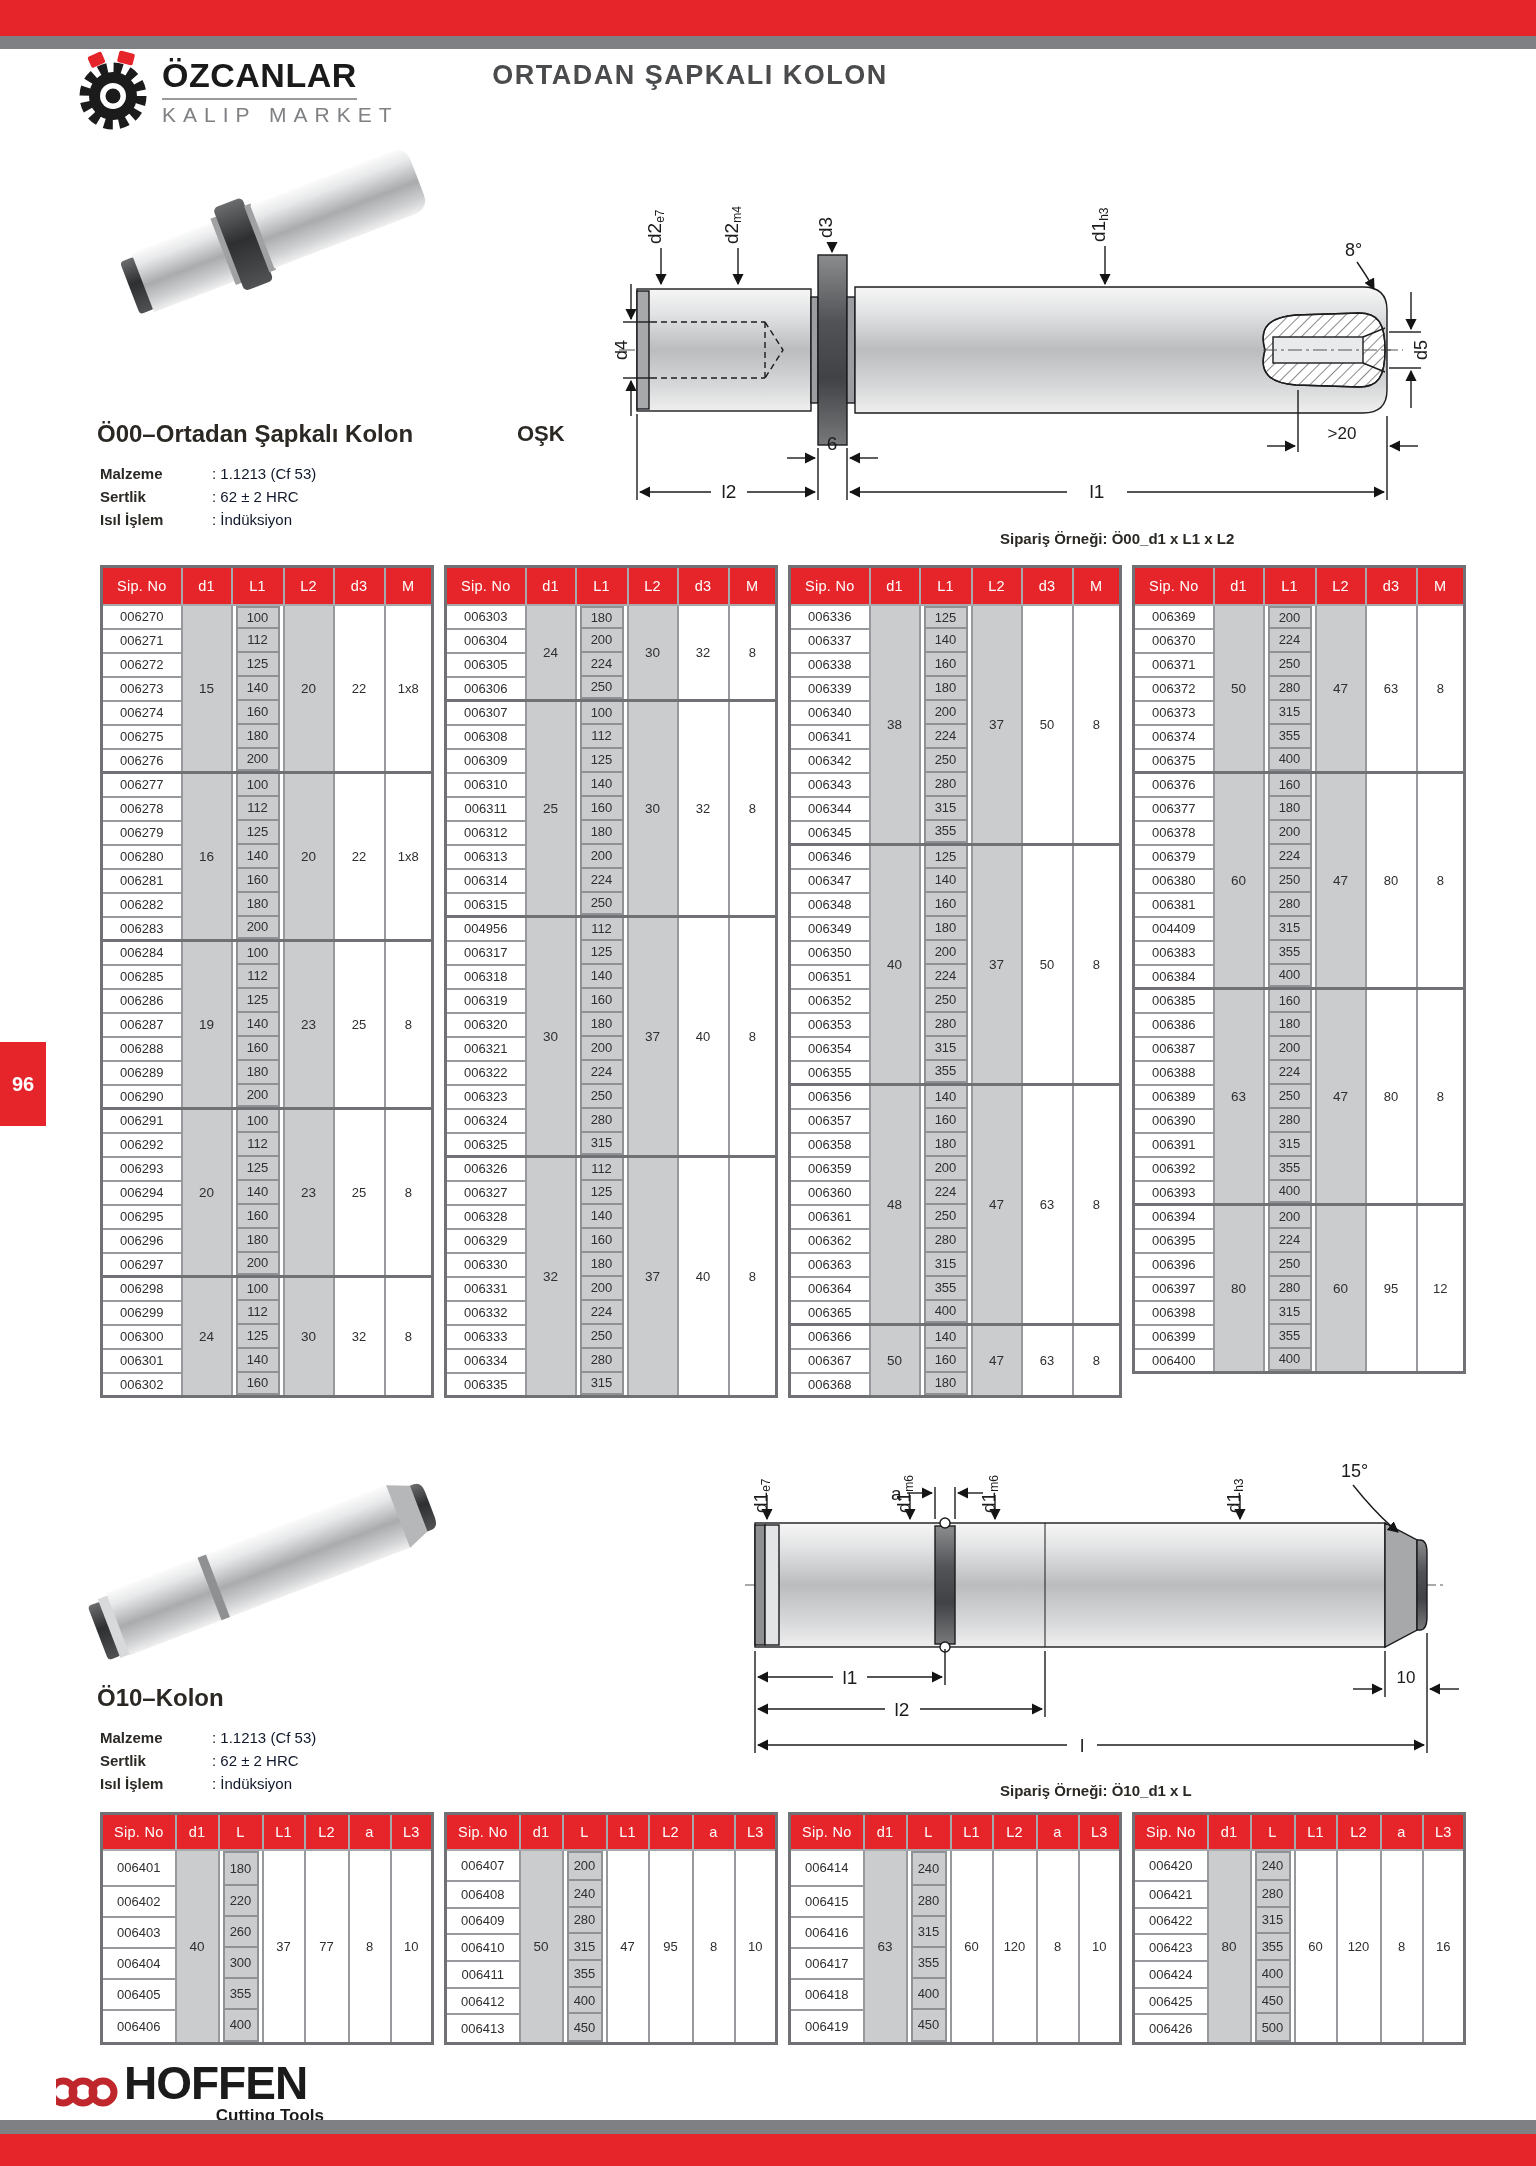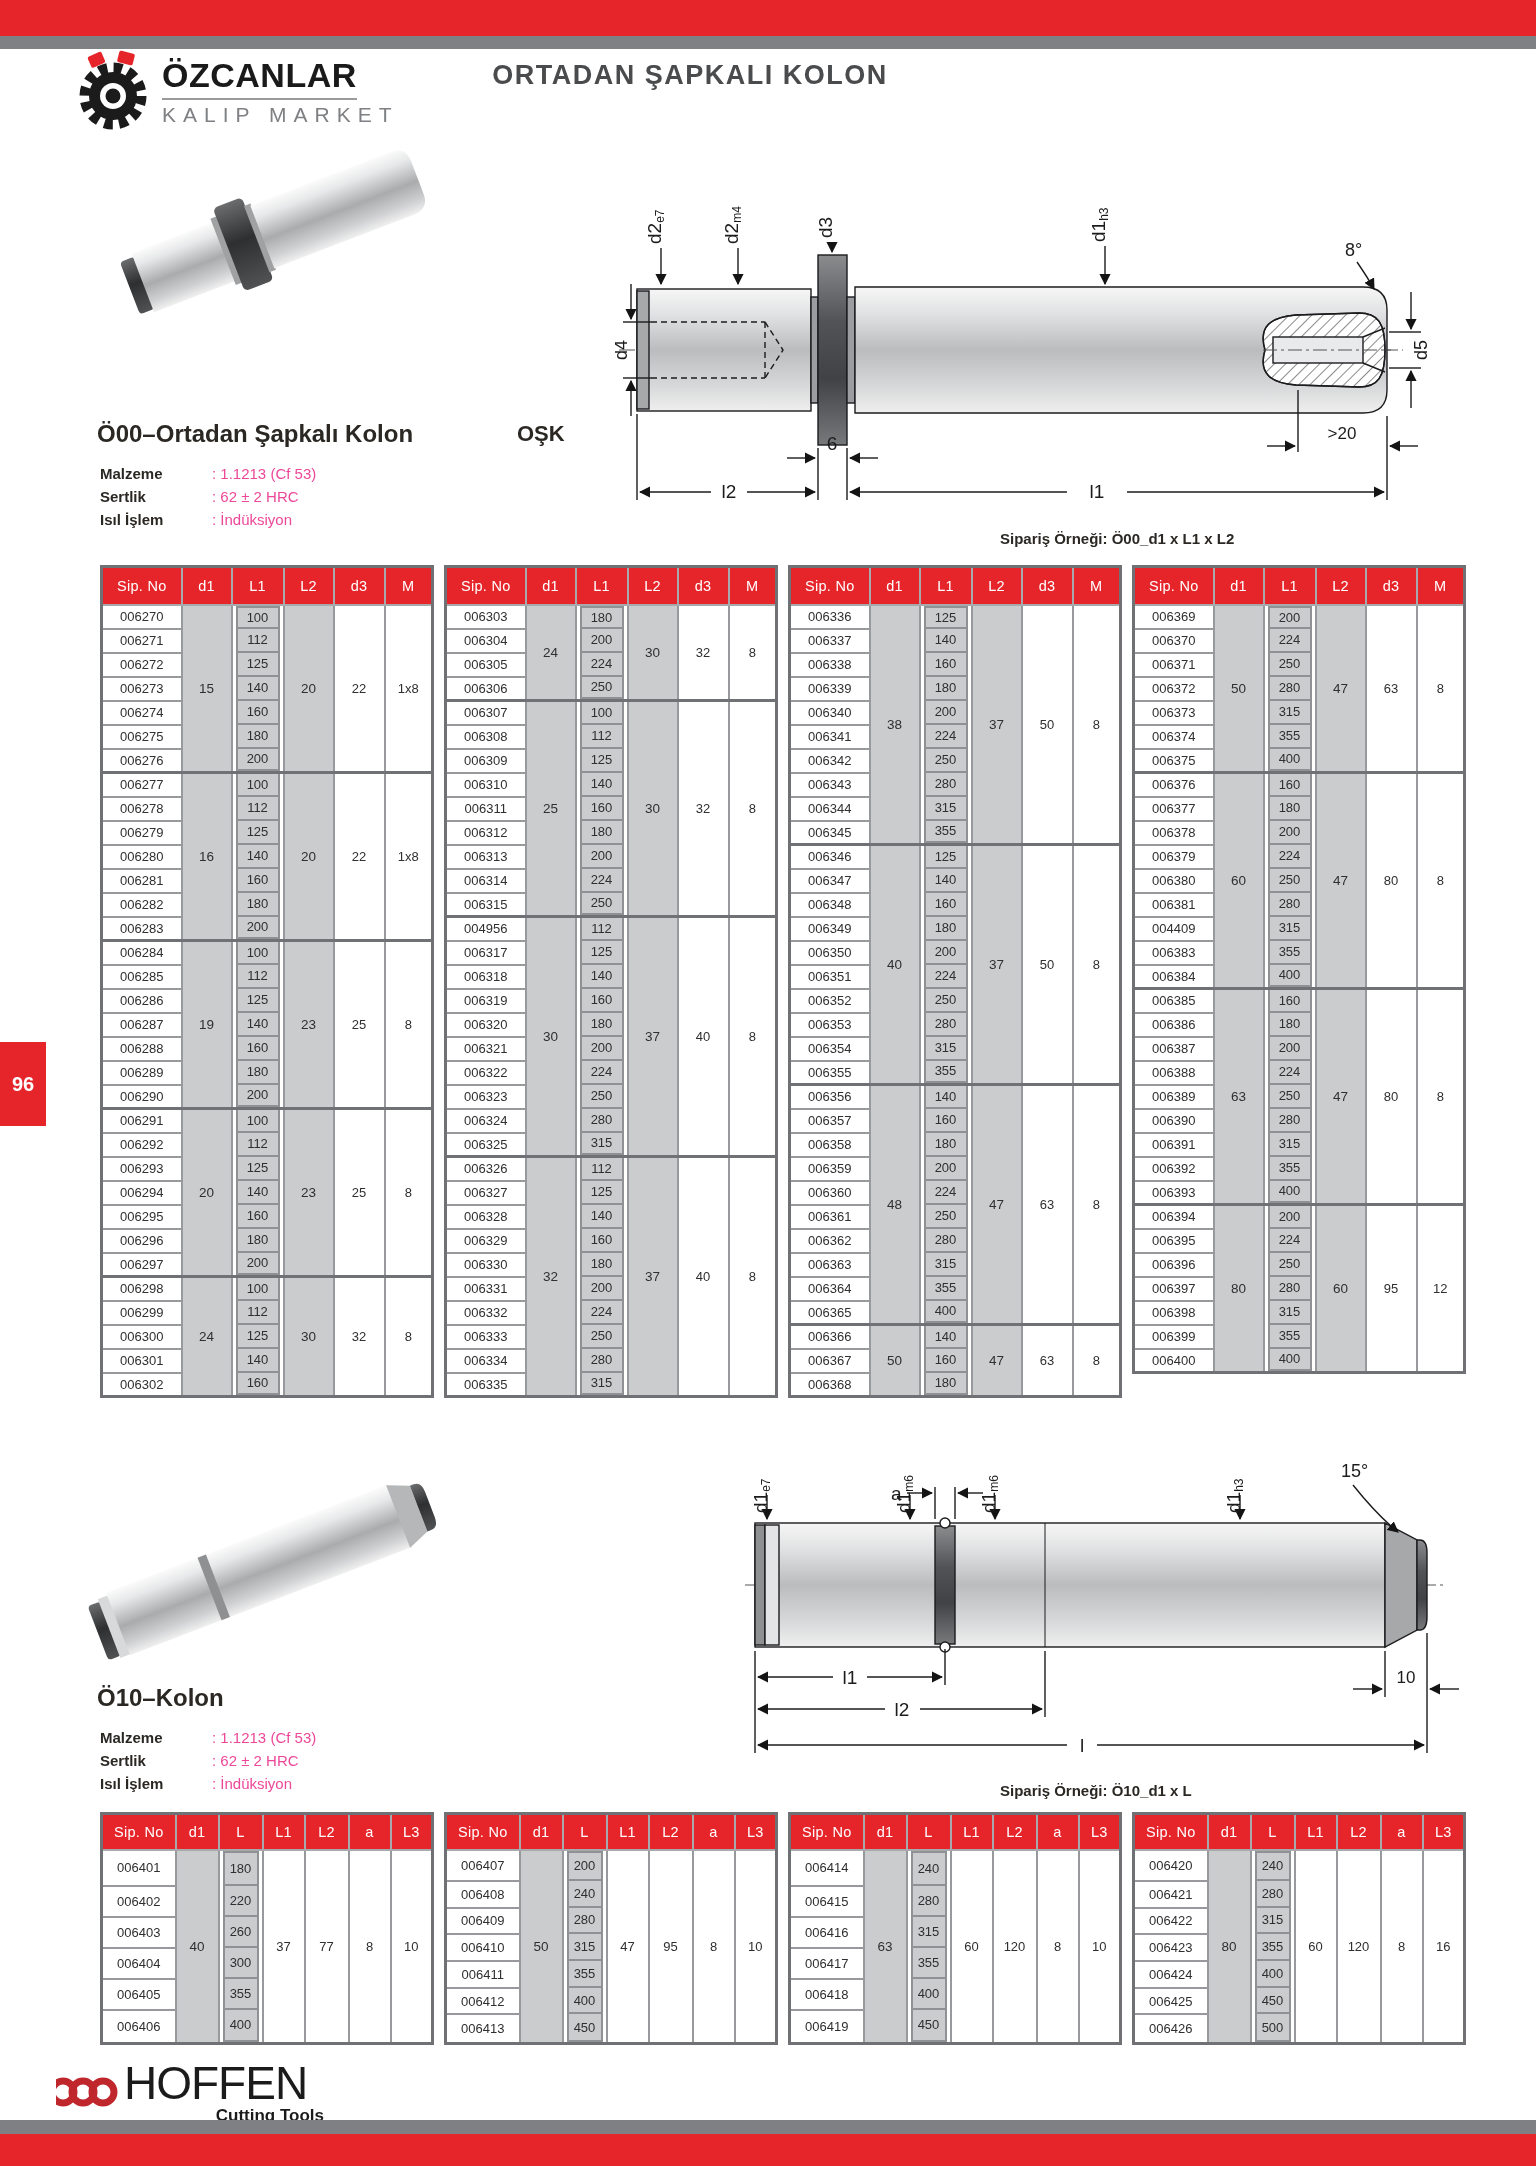--- a/index.html
+++ b/index.html
@@ -12,41 +12,41 @@
   .abs{position:absolute}
   .bar{left:0;width:1536px}
   .brand-name{font-size:34px;font-weight:800;letter-spacing:.5px;color:#1a1a1a;
               border-bottom:2px solid #9a9a9a;padding-bottom:3px;display:inline-block}
   .brand-sub{font-size:21px;color:#7e8083;letter-spacing:7px;margin-top:3px}
   .page-title{font-size:27px;font-weight:600;color:#4a4b4d;letter-spacing:1.5px;text-align:center}
   .sec-title{font-size:24px;font-weight:700;color:#2b2824}
   .sec-code{font-size:22px;font-weight:700;color:#2b2824}
   .spec-row{display:flex;font-size:15px;line-height:23px}
   .spec-label{width:112px;font-weight:700;color:#2b2824}
-  .spec-value{color:#ec4899}
+  .spec-value{color:#0f172a}
   .order-ex{font-size:15px;font-weight:700;color:#2b2824;text-align:left}
   .pagenum{background:var(--red);color:#fff;font-size:20px;font-weight:700;
            display:flex;align-items:center;justify-content:center}
   table.cat{border-collapse:collapse;table-layout:fixed;width:331px;
             border:3px solid var(--dark);background:#fff}
   .cat th{background:var(--red);color:#fff;font-size:14.5px;font-weight:400;
           border:2px solid #a7a9ac;height:38px;letter-spacing:.3px}
   .cat td{border:2px solid var(--border);text-align:center;font-size:13px;
           color:var(--txt);padding:0;height:24px;background:#fff}
   .cat td.gray{background:var(--cellgray);font-size:13.5px}
   .cat td.l1td{border-top:none;border-bottom:none}
   .l1box{margin:0 3px;height:100%;background:var(--cellgray);
          border:2px solid #8f9194;border-top:none;
          display:flex;align-items:center;justify-content:center}
   .l1box.first{border-top:2px solid #8f9194}
   tr.gstart td,tr.gstart td.l1td{border-top:3px solid var(--dark)}
   table.cat2{height:233px}
   .cat2 td{height:auto}
   .cat2 th{height:36px}
-  .hoffen-name{font-size:46px;font-weight:400;letter-spacing:-1px;color:#1b1b1b;line-height:1}
+  .hoffen-name{font-size:46px;font-weight:700;letter-spacing:-1px;color:#1b1b1b;line-height:1}
   .hoffen-sub{font-size:17px;font-weight:700;color:#1b1b1b;text-align:right}
 </style>
 </head>
 <body>
 
 <div class="abs bar" style="top:0;height:36px;background:var(--red)"></div>
 <div class="abs bar" style="top:36px;height:13px;background:var(--graybar)"></div>
 
 <svg class="abs" style="left:76px;top:50px" width="76" height="80" viewBox="0 0 76 80">
   <rect x="13" y="4" width="15" height="12" rx="2" fill="#e6252b" transform="rotate(-24 20 10)"></rect>

